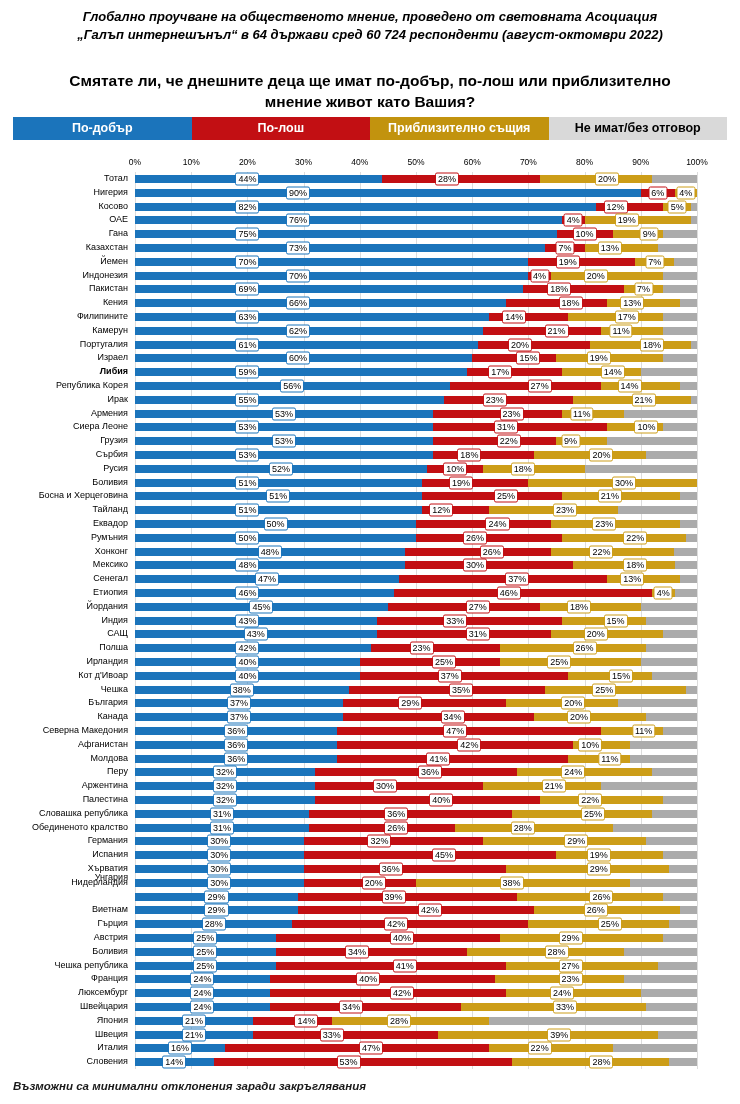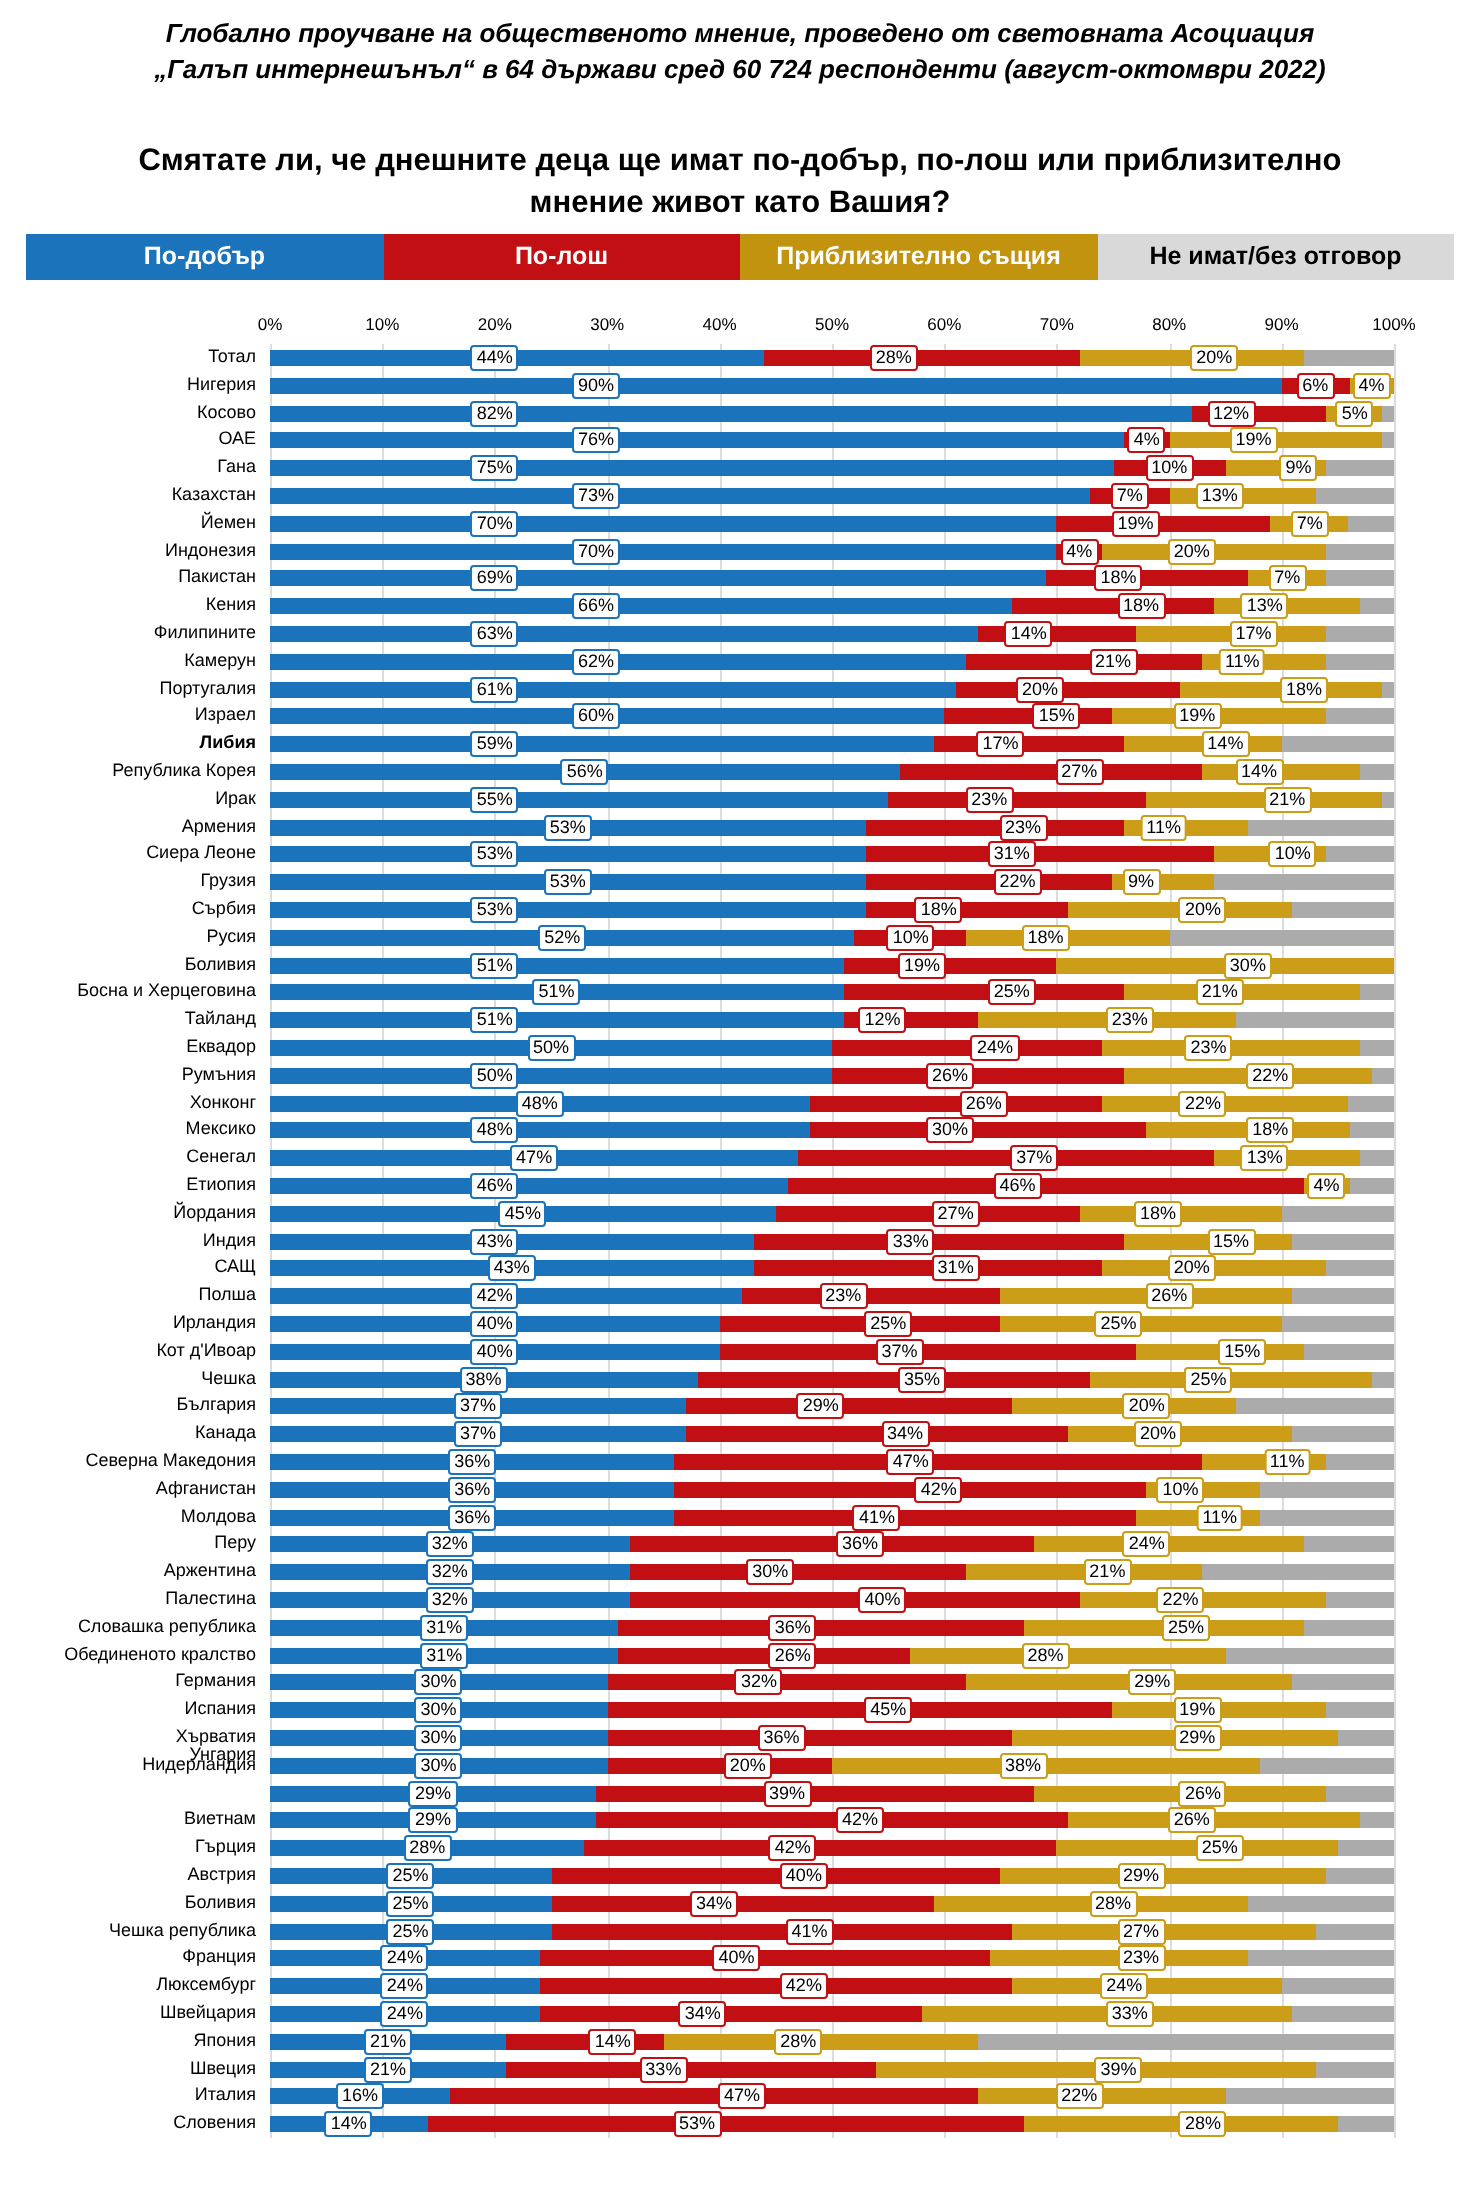--- a/index.html
+++ b/index.html
@@ -715,13 +715,14 @@
       <div class="bar" style="top: 886.1px;">
         <div class="seg" style="width: 78.68px; background: rgb(27, 116, 187);"></div>
         <div class="seg" style="width: 297.86px; background: rgb(194, 15, 19);"></div>
         <div class="seg" style="width: 157.36px; background: rgb(204, 157, 24);"></div>
         <div class="seg" style="width: 28.1px; background: rgb(171, 171, 171);"></div>
       </div>
       <div class="val-label" style="left: 39.34px; top: 890.1px; border-color: rgb(27, 116, 187);">14%</div>
       <div class="val-label" style="left: 213.56px; top: 890.1px; border-color: rgb(194, 15, 19);">53%</div>
       <div class="val-label" style="left: 466.46px; top: 890.1px; border-color: rgb(204, 157, 24);">28%</div>
     </div>
+  <div class="footer">Възможни са минимални отклонения заради закръглявания</div>
 </div>
 
 </body></html>

